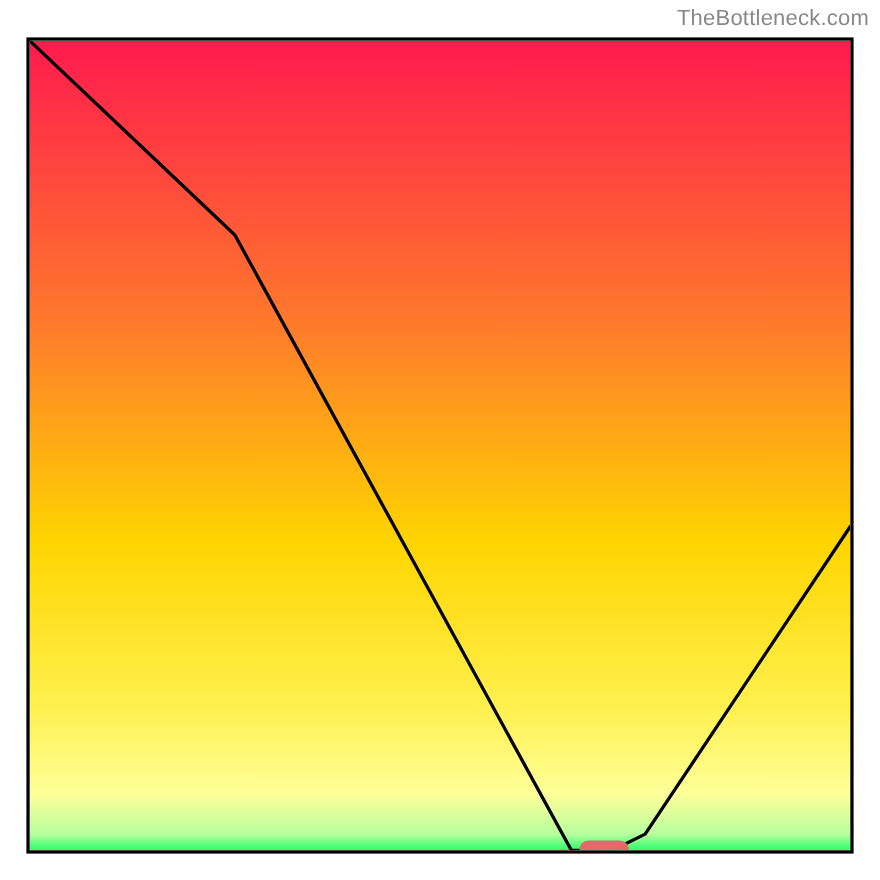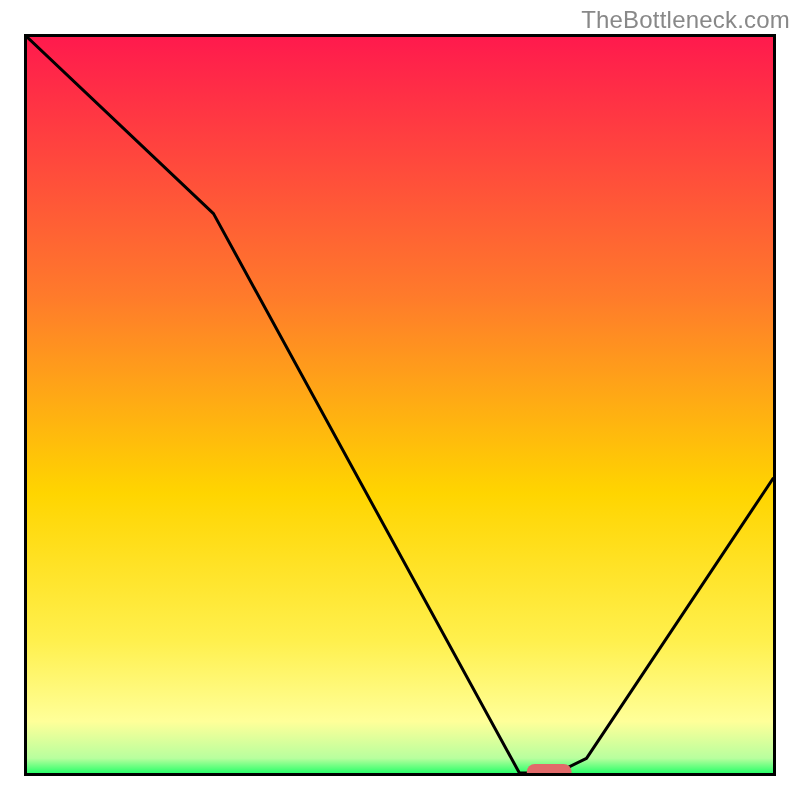--- a/index.html
+++ b/index.html
@@ -13,21 +13,21 @@
   .outer {
     position: relative;
     width: 800px;
     height: 800px;
   }
   .watermark {
     position: absolute;
     right: 10px;
     top: 6px;
     color: #888888;
-    font-size: 24px;
+    font-size: 20px;
     font-weight: 500;
     letter-spacing: 0.2px;
     z-index: 6;
   }
   .chart-border {
     position: absolute;
     left: 24px;
     top: 34px;
     width: 752px;
     height: 742px;

